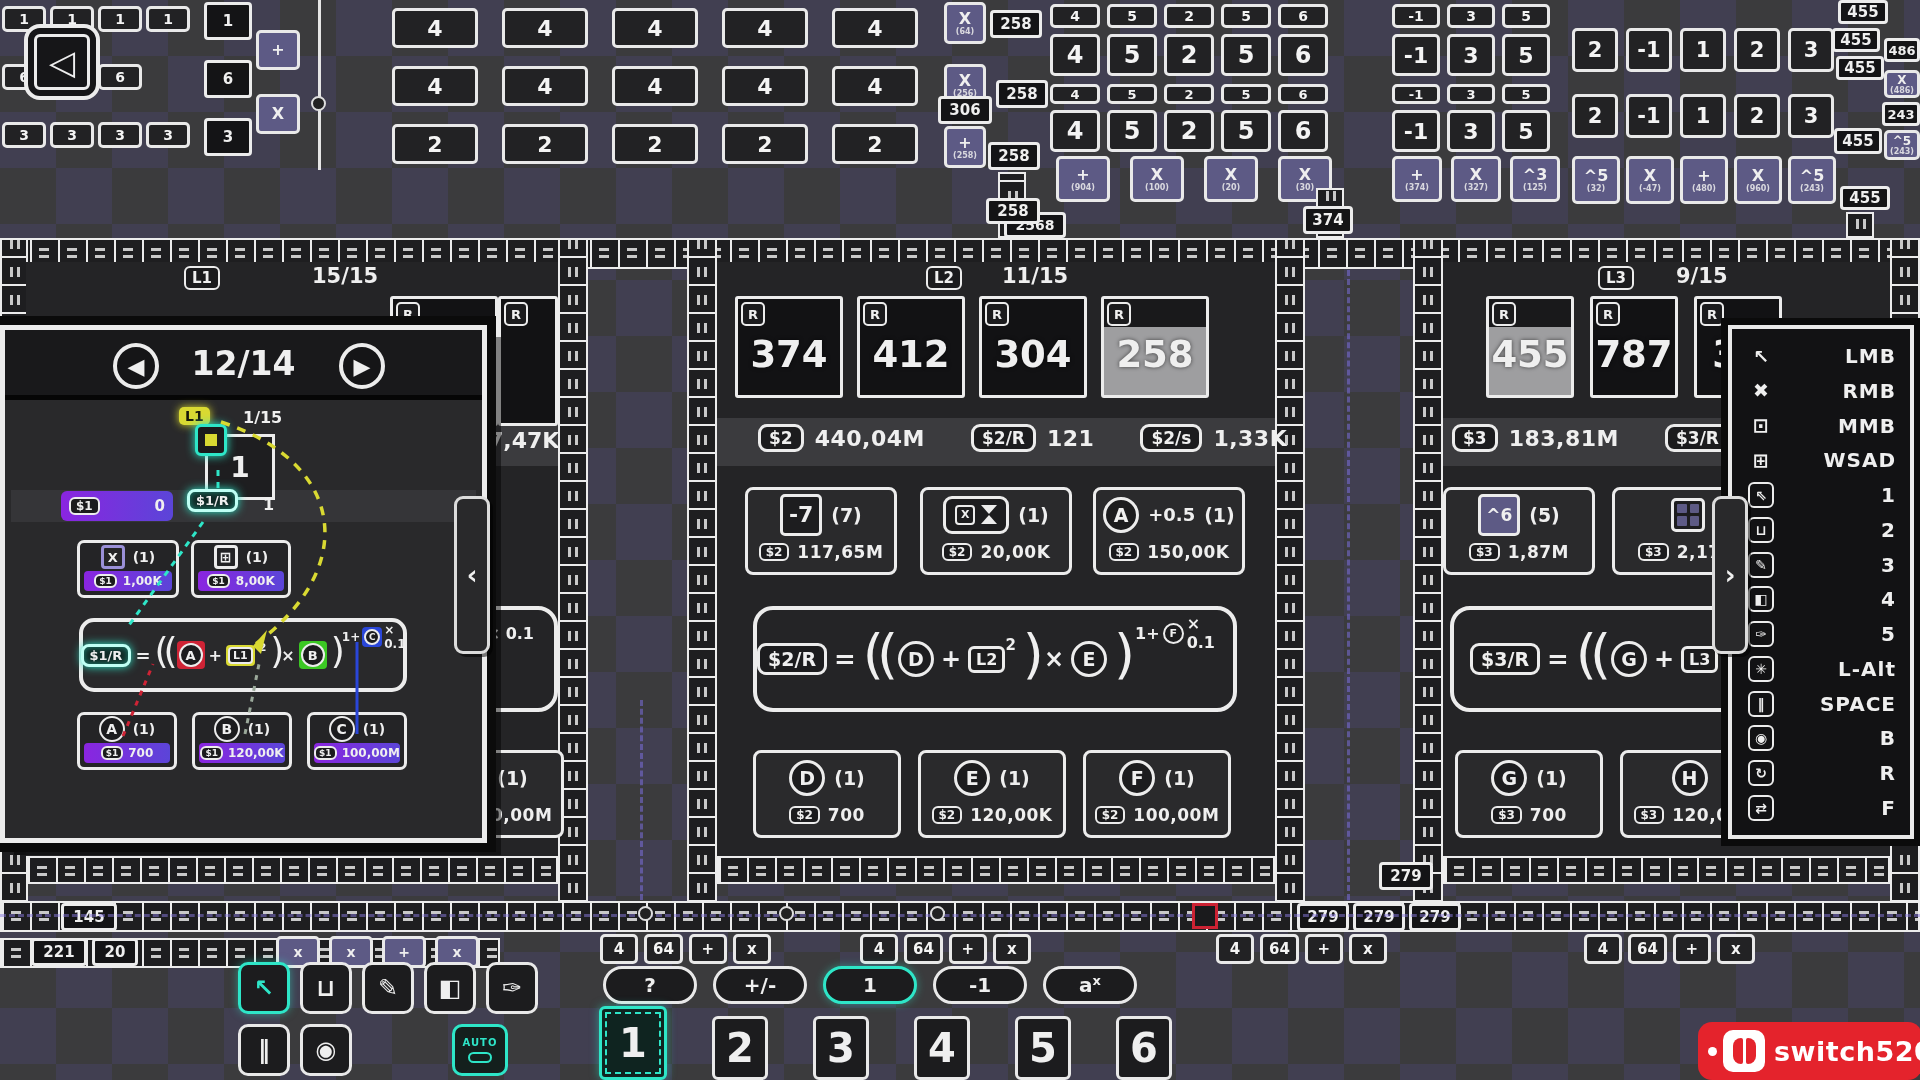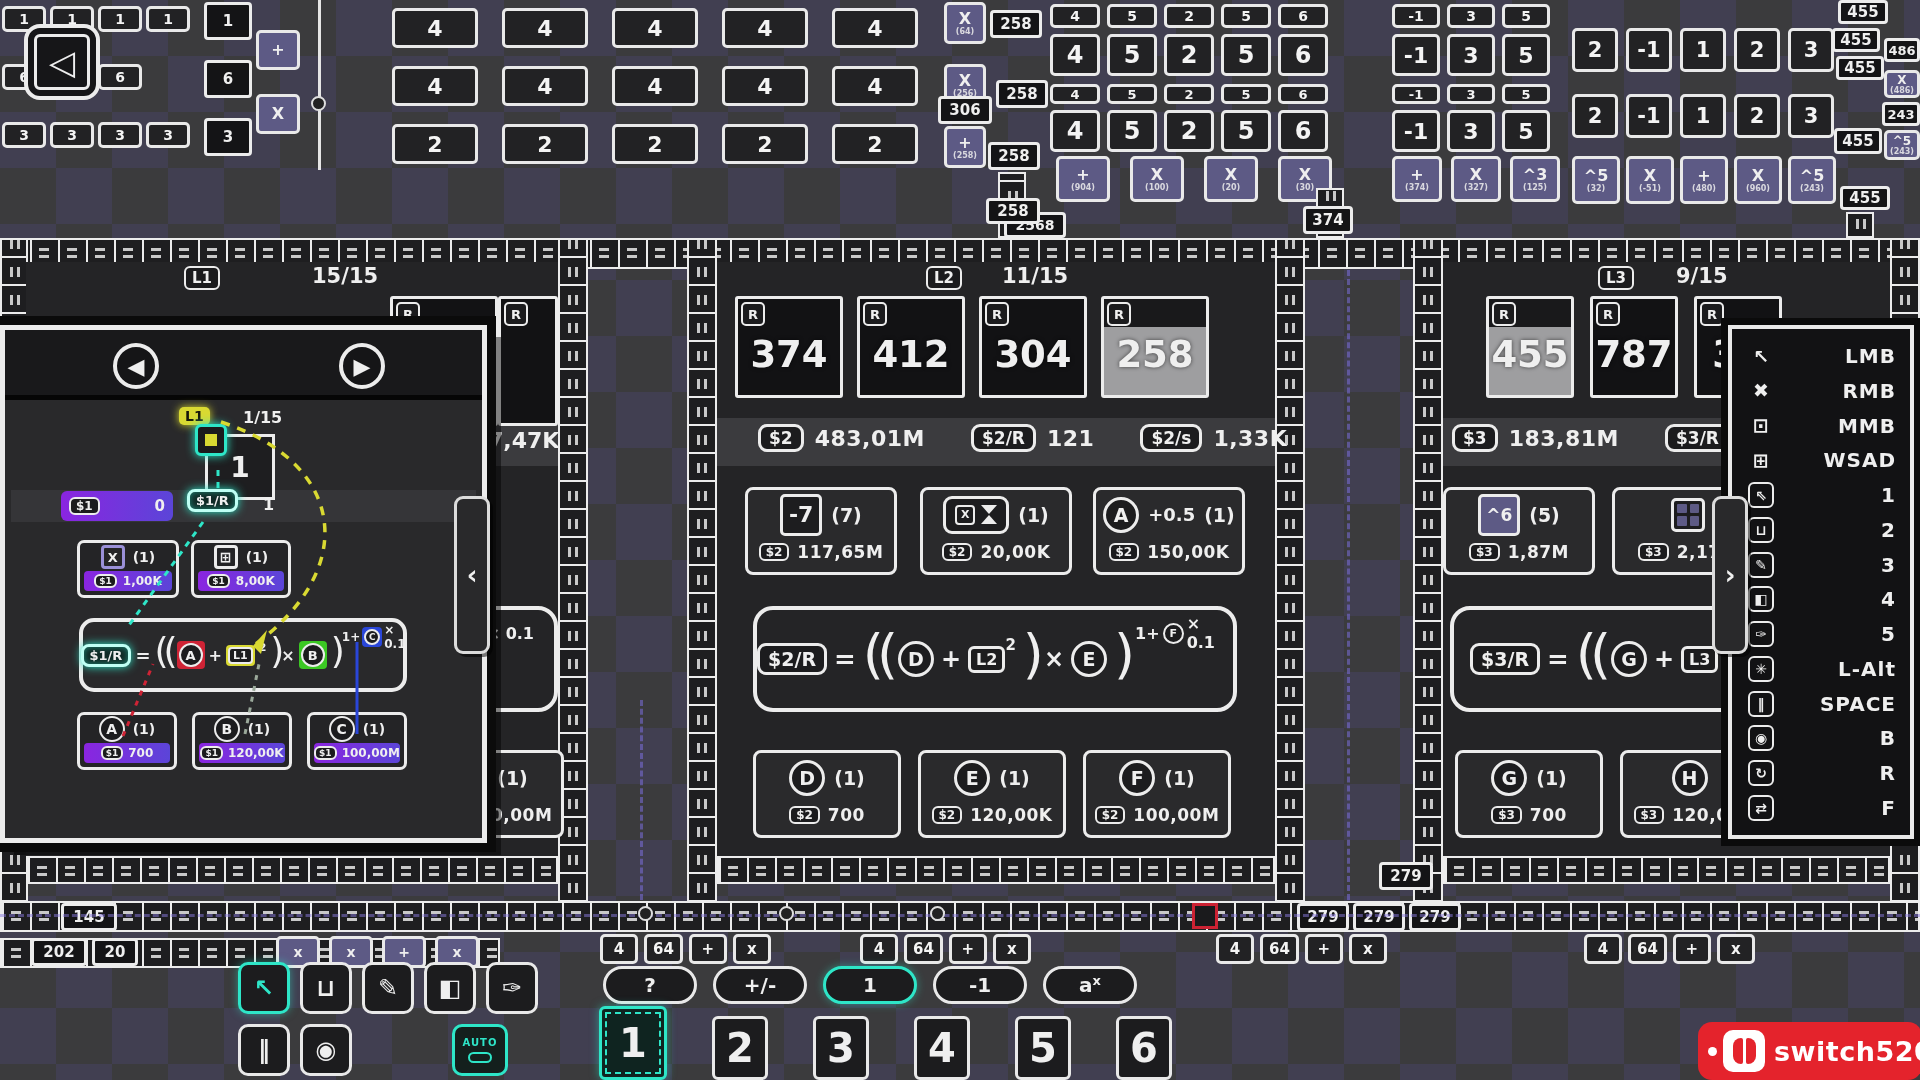--- a/index.html
+++ b/index.html
@@ -312,21 +312,21 @@
     <div class="gcell" style="width:46px;height:44px;font-size:21px">3</div>
   </div>
 <div class="prow" style="left:1572px;top:156px;gap:6px">
 
 <div class="pcell" style="width:48px;height:48px">
       <span class="op">^5</span>
       <span class="sub">(32)</span>
     </div>
     <div class="pcell" style="width:48px;height:48px">
       <span class="op">X</span>
-      <span class="sub">(-51)</span>
+      <span class="sub">(-47)</span>
     </div>
     <div class="pcell" style="width:48px;height:48px">
       <span class="op">+</span>
       <span class="sub">(480)</span>
     </div>
     <div class="pcell" style="width:48px;height:48px">
       <span class="op">X</span>
       <span class="sub">(960)</span>
     </div>
     <div class="pcell" style="width:48px;height:48px">
@@ -416,21 +416,21 @@
     </div>
     <div class="reg hl">
       <span class="rbadge">R</span>
       <span class="rv">258</span>
     </div>
   </div>
 <div class="statrow" style="left:758px;top:424px">
 
 <div class="stat">
       <span class="badge">$2</span>
-      <span class="sv">483,01M</span>
+      <span class="sv">440,04M</span>
     </div>
     <div class="stat">
       <span class="badge">$2/R</span>
       <span class="sv">121</span>
     </div>
     <div class="stat">
       <span class="badge">$2/s</span>
       <span class="sv">1,33K</span>
     </div>
   </div>
@@ -611,21 +611,21 @@
   </div>
 
 <div class="belt belt-h" style="left:0;top:901px;width:1920px;height:31px"></div>
 <div class="dashh" style="left:0;top:914px;width:1920px"></div>
 <div class="port" style="left:638px;top:906px"></div>
 <div class="port" style="left:779px;top:906px"></div>
 <div class="port" style="left:930px;top:906px"></div>
 <div class="redcell" style="left:1192px;top:903px"></div>
 <div class="vbox" style="left:61px;top:903px;width:56px;height:28px">145</div>
 <div class="belt belt-h" style="left:0;top:938px;width:500px;height:30px"></div>
-<div class="vbox" style="left:31px;top:938px;width:56px;height:28px">202</div>
+<div class="vbox" style="left:31px;top:938px;width:56px;height:28px">221</div>
 <div class="vbox" style="left:92px;top:938px;width:46px;height:28px">20</div>
 <div class="prow" style="left:276px;top:936px;gap:9px">
 
 <div class="pcell" style="width:44px;height:32px">
       <span class="op" style="font-size:14px">x</span>
     </div>
     <div class="pcell" style="width:44px;height:32px">
       <span class="op" style="font-size:14px">x</span>
     </div>
     <div class="pcell" style="width:44px;height:32px">
@@ -662,20 +662,21 @@
     <div class="gcell" style="min-width:38px;height:30px;font-size:15px;padding:0 6px">64</div>
     <div class="gcell" style="min-width:38px;height:30px;font-size:15px;padding:0 6px">+</div>
     <div class="gcell" style="min-width:38px;height:30px;font-size:15px;padding:0 6px">x</div>
   </div>
 
 <div id="overlay">
   <div class="hd"></div>
   <div class="navbtn" style="left:108px;top:13px">
       <span>◀</span>
     </div>
+  <div id="ovtitle">12/14</div>
   <div class="navbtn" style="left:334px;top:13px">
       <span>▶</span>
     </div>
 
   <span class="abs" style="left:174px;top:77px;background:#d9d932;color:#16160a;border-radius:5px;padding:1px 6px;font-size:14px;box-shadow:0 0 8px #d9d932;z-index:3">L1</span>
   <span class="abs" style="left:238px;top:78px;font-size:16px;z-index:3">1/15</span>
   <div class="abs" style="left:200px;top:104px;width:70px;height:66px;border:3px solid #ececec;background:#1e1e20;display:flex;align-items:center;justify-content:center;font-size:28px;z-index:2">
       <span>1</span>
     </div>
   <div class="abs" style="left:190px;top:94px;width:32px;height:32px;border:3px solid #2ee6c8;border-radius:6px;background:#1b1b1d;box-shadow:0 0 10px #2ee6c8;z-index:4;display:flex;align-items:center;justify-content:center">

